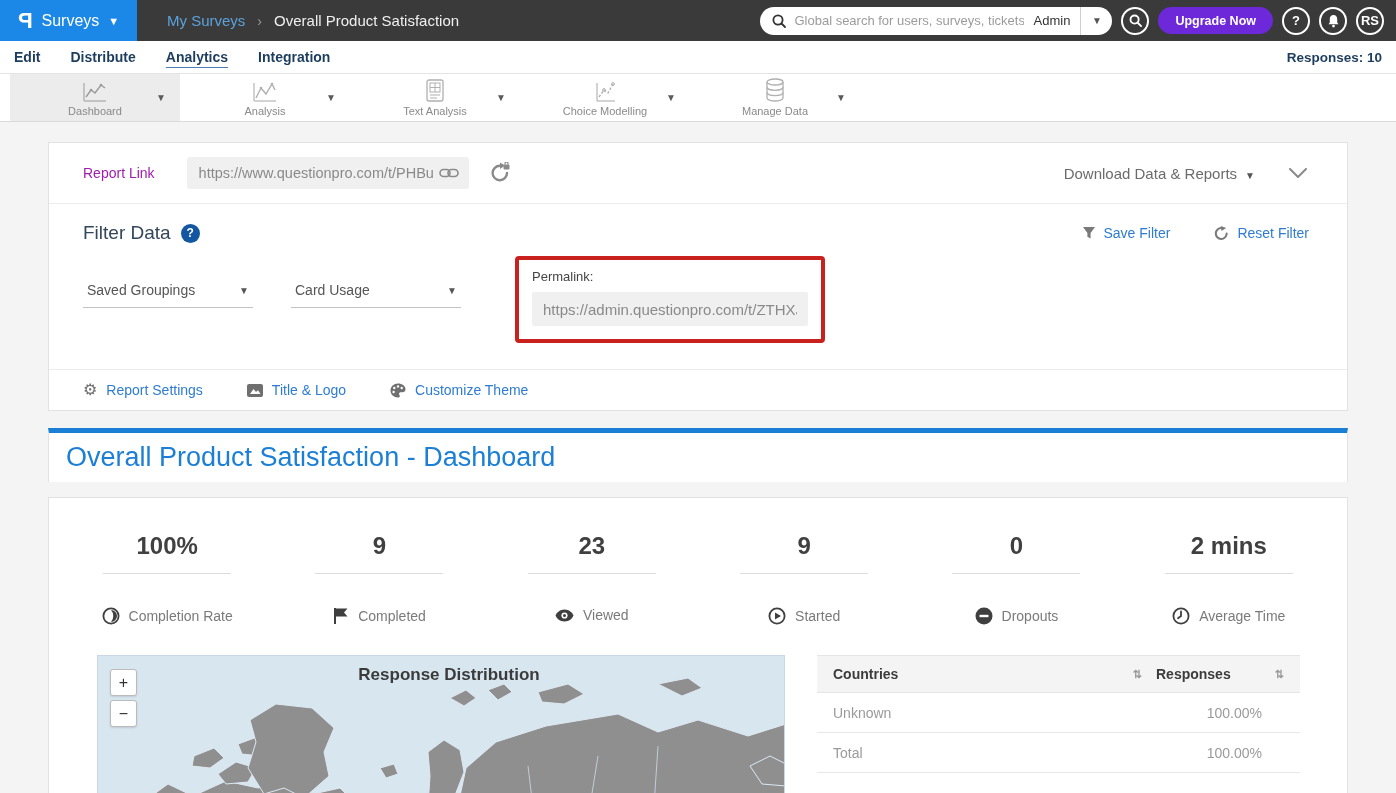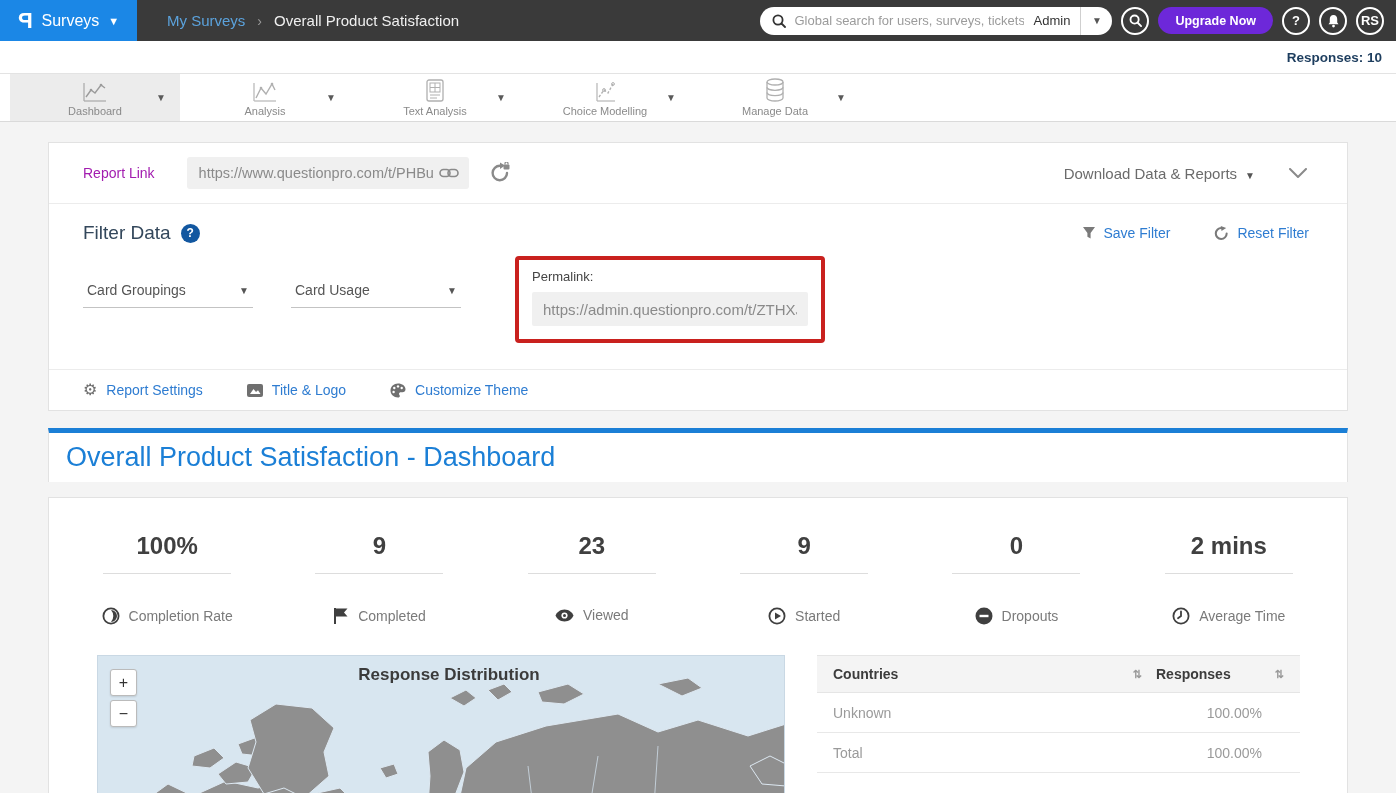--- a/index.html
+++ b/index.html
@@ -183,20 +183,26 @@
             <path d="M7 1 C4.3 1 3 3 3 5.4 L3 9 L1.6 11 L12.4 11 L11 9 L11 5.4 C11 3 9.7 1 7 1 Z" fill="#fff"></path>
             <circle cx="7" cy="13" r="1.5" fill="#fff"></circle>
           </svg>
       </span>
     </button>
     <button class="circle-btn">RS</button>
   </div>
 </div>
 
 <div class="modnav">
+  <div class="modnav-items">
+    <span class="modnav-item">Edit</span>
+    <span class="modnav-item">Distribute</span>
+    <span class="modnav-item active">Analytics</span>
+    <span class="modnav-item">Integration</span>
+  </div>
   <span class="responses">Responses: 10</span>
 </div>
 
 <div class="tabstrip">
   <div class="a-tab active">
     <span class="tab-icon">
       <svg width="26" height="22" viewBox="0 0 26 22">
           <polyline points="2,20 2,2" stroke="#a8a8a8" stroke-width="1.2" fill="none"></polyline>
           <polyline points="2,20 24,20" stroke="#a8a8a8" stroke-width="1.2" fill="none"></polyline>
           <polyline points="4,16 9,9 13,12 19,4 23,7" stroke="#9b9b9b" stroke-width="1.4" fill="none"></polyline>
@@ -314,21 +320,21 @@
                   <polygon points="7.2,0 13,2.2 8,5.4" fill="#7a7a7a"></polygon>
                 </svg>
             </span>
             <span>Reset Filter</span>
           </span>
         </div>
       </div>
 
       <div class="filter-row">
         <div class="dropdown">
-          <span class="dropdown-label">Card Groupings</span>
+          <span class="dropdown-label">Saved Groupings</span>
           <span class="dd-caret">▼</span>
         </div>
         <div class="dropdown">
           <span class="dropdown-label">Card Usage</span>
           <span class="dd-caret">▼</span>
         </div>
         <div class="permalink-box">
           <div class="permalink-label">Permalink:</div>
           <input class="permalink-input" type="text" value="https://admin.questionpro.com/t/ZTHXJTZj" style="">
         </div>

